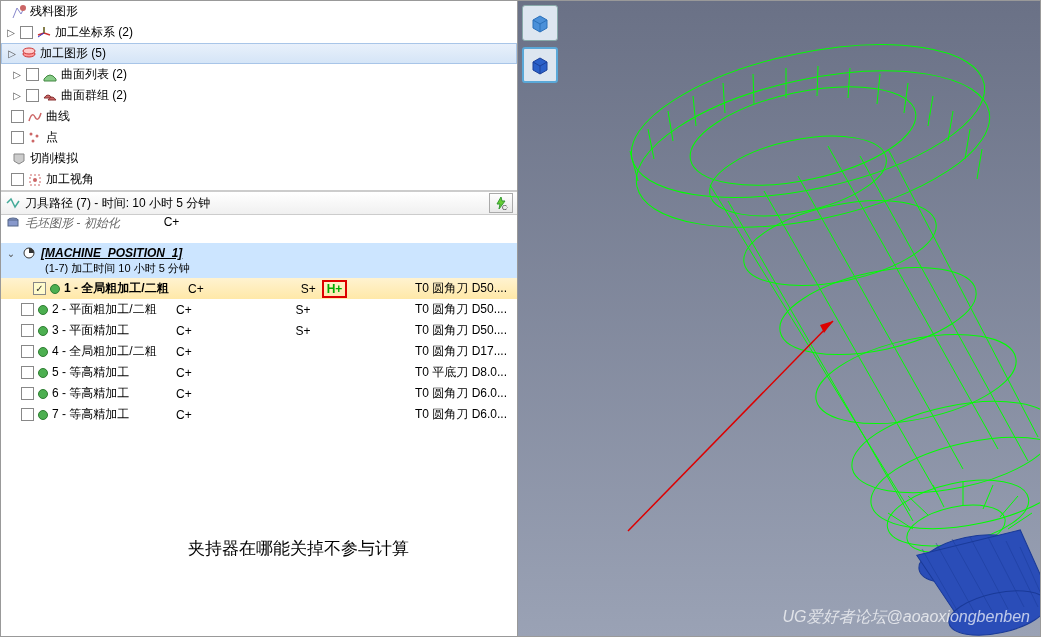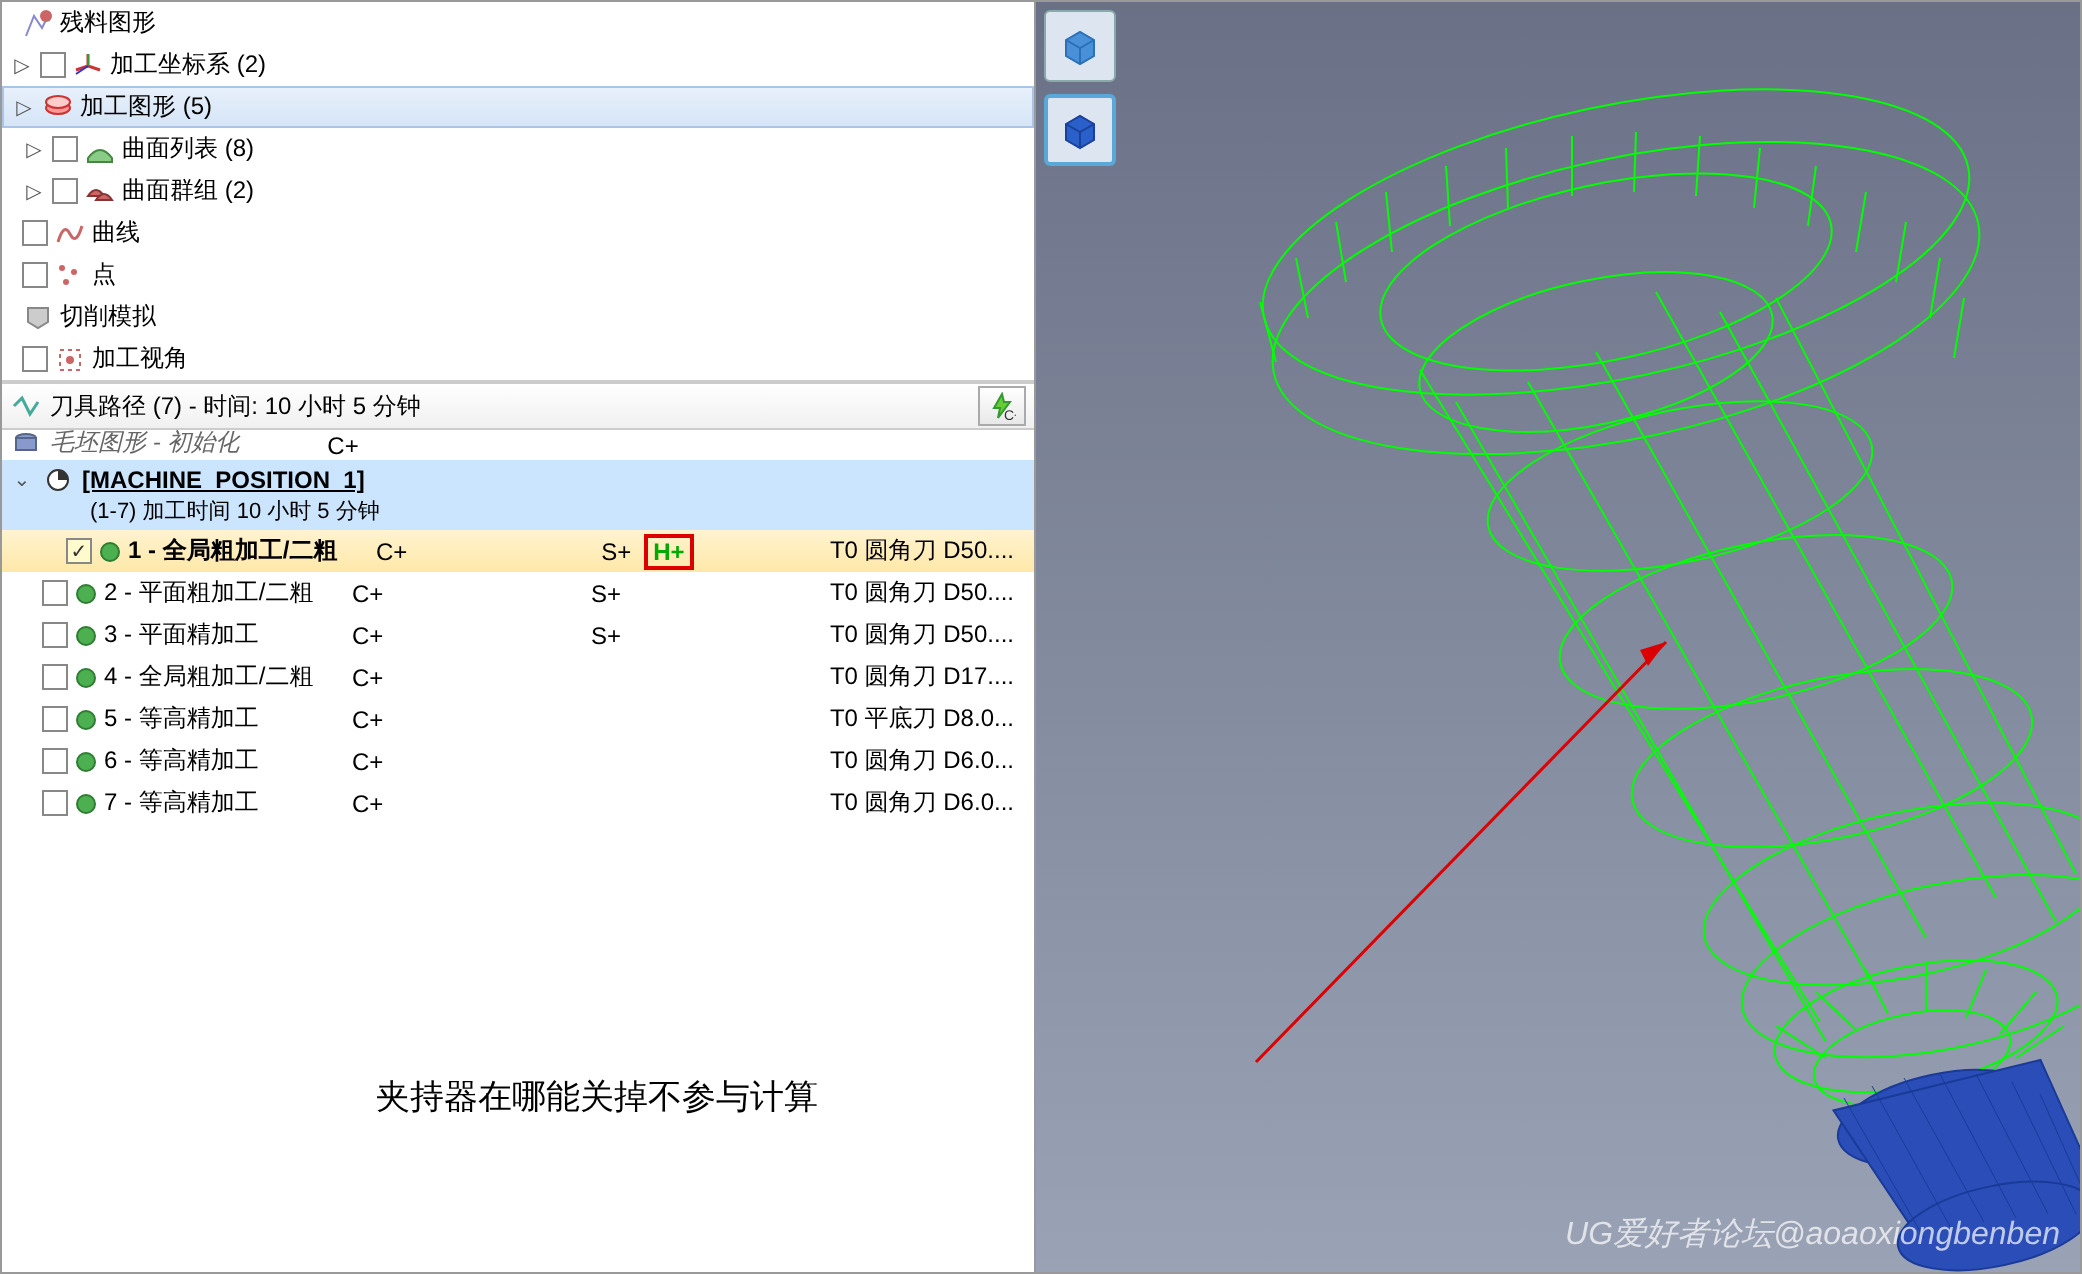--- a/index.html
+++ b/index.html
@@ -82,22 +82,22 @@
       height: 20px;
       border: 1px solid #aaa;
       background: linear-gradient(#fff, #e8e8e8);
       display: flex;
       align-items: center;
       justify-content: center;
       margin-left: auto;
     }
     .stock-row {
       display: flex;
-      align-items: flex-end;
-      height: 15px;
+      align-items: flex-start;
+      height: 28px;
       padding-left: 4px;
       gap: 4px;
     }
     .machine-pos {
       background: #cce5ff;
       padding: 2px 4px;
     }
     .machine-pos-title {
       display: flex;
       align-items: center;
@@ -187,21 +187,21 @@
     }
     .watermark {
       position: absolute;
       right: 10px;
       bottom: 8px;
       color: rgba(255,255,255,0.7);
       font-size: 16px;
       font-style: italic;
     }
     .italic-gray { font-style: italic; color: #666; }
-    .bold-underline { font-weight: bold; text-decoration: underline; }
+    .bold-underline { font-weight: bold; text-decoration: underline; font-style: italic; }
     .gap-spacer { flex: 1; }
   </style>
 </head>
 <body>
 
 <div class="left-panel">
   <div class="tree-area">
     <div class="tree-item indent1">
       <span class="icon-box">
         <svg width="16" height="16">
@@ -234,21 +234,21 @@
       <span>加工图形 (5)</span>
     </div>
     <div class="tree-item indent1">
       <span class="expand-icon">▷</span>
       <span class="checkbox"></span>
       <span class="icon-box">
         <svg width="16" height="16">
             <path d="M2 12 Q8 4 14 12 L14 14 L2 14 Z" fill="#8c8" stroke="#484"></path>
           </svg>
       </span>
-      <span>曲面列表 (8)</span>
+      <span>曲面列表 (2)</span>
     </div>
     <div class="tree-item indent1">
       <span class="expand-icon">▷</span>
       <span class="checkbox"></span>
       <span class="icon-box">
         <svg width="16" height="16">
             <path d="M2 10 Q6 4 10 10 Z" fill="#c66" stroke="#833"></path>
             <path d="M6 12 Q10 6 14 12 Z" fill="#c66" stroke="#833"></path>
           </svg>
       </span>

